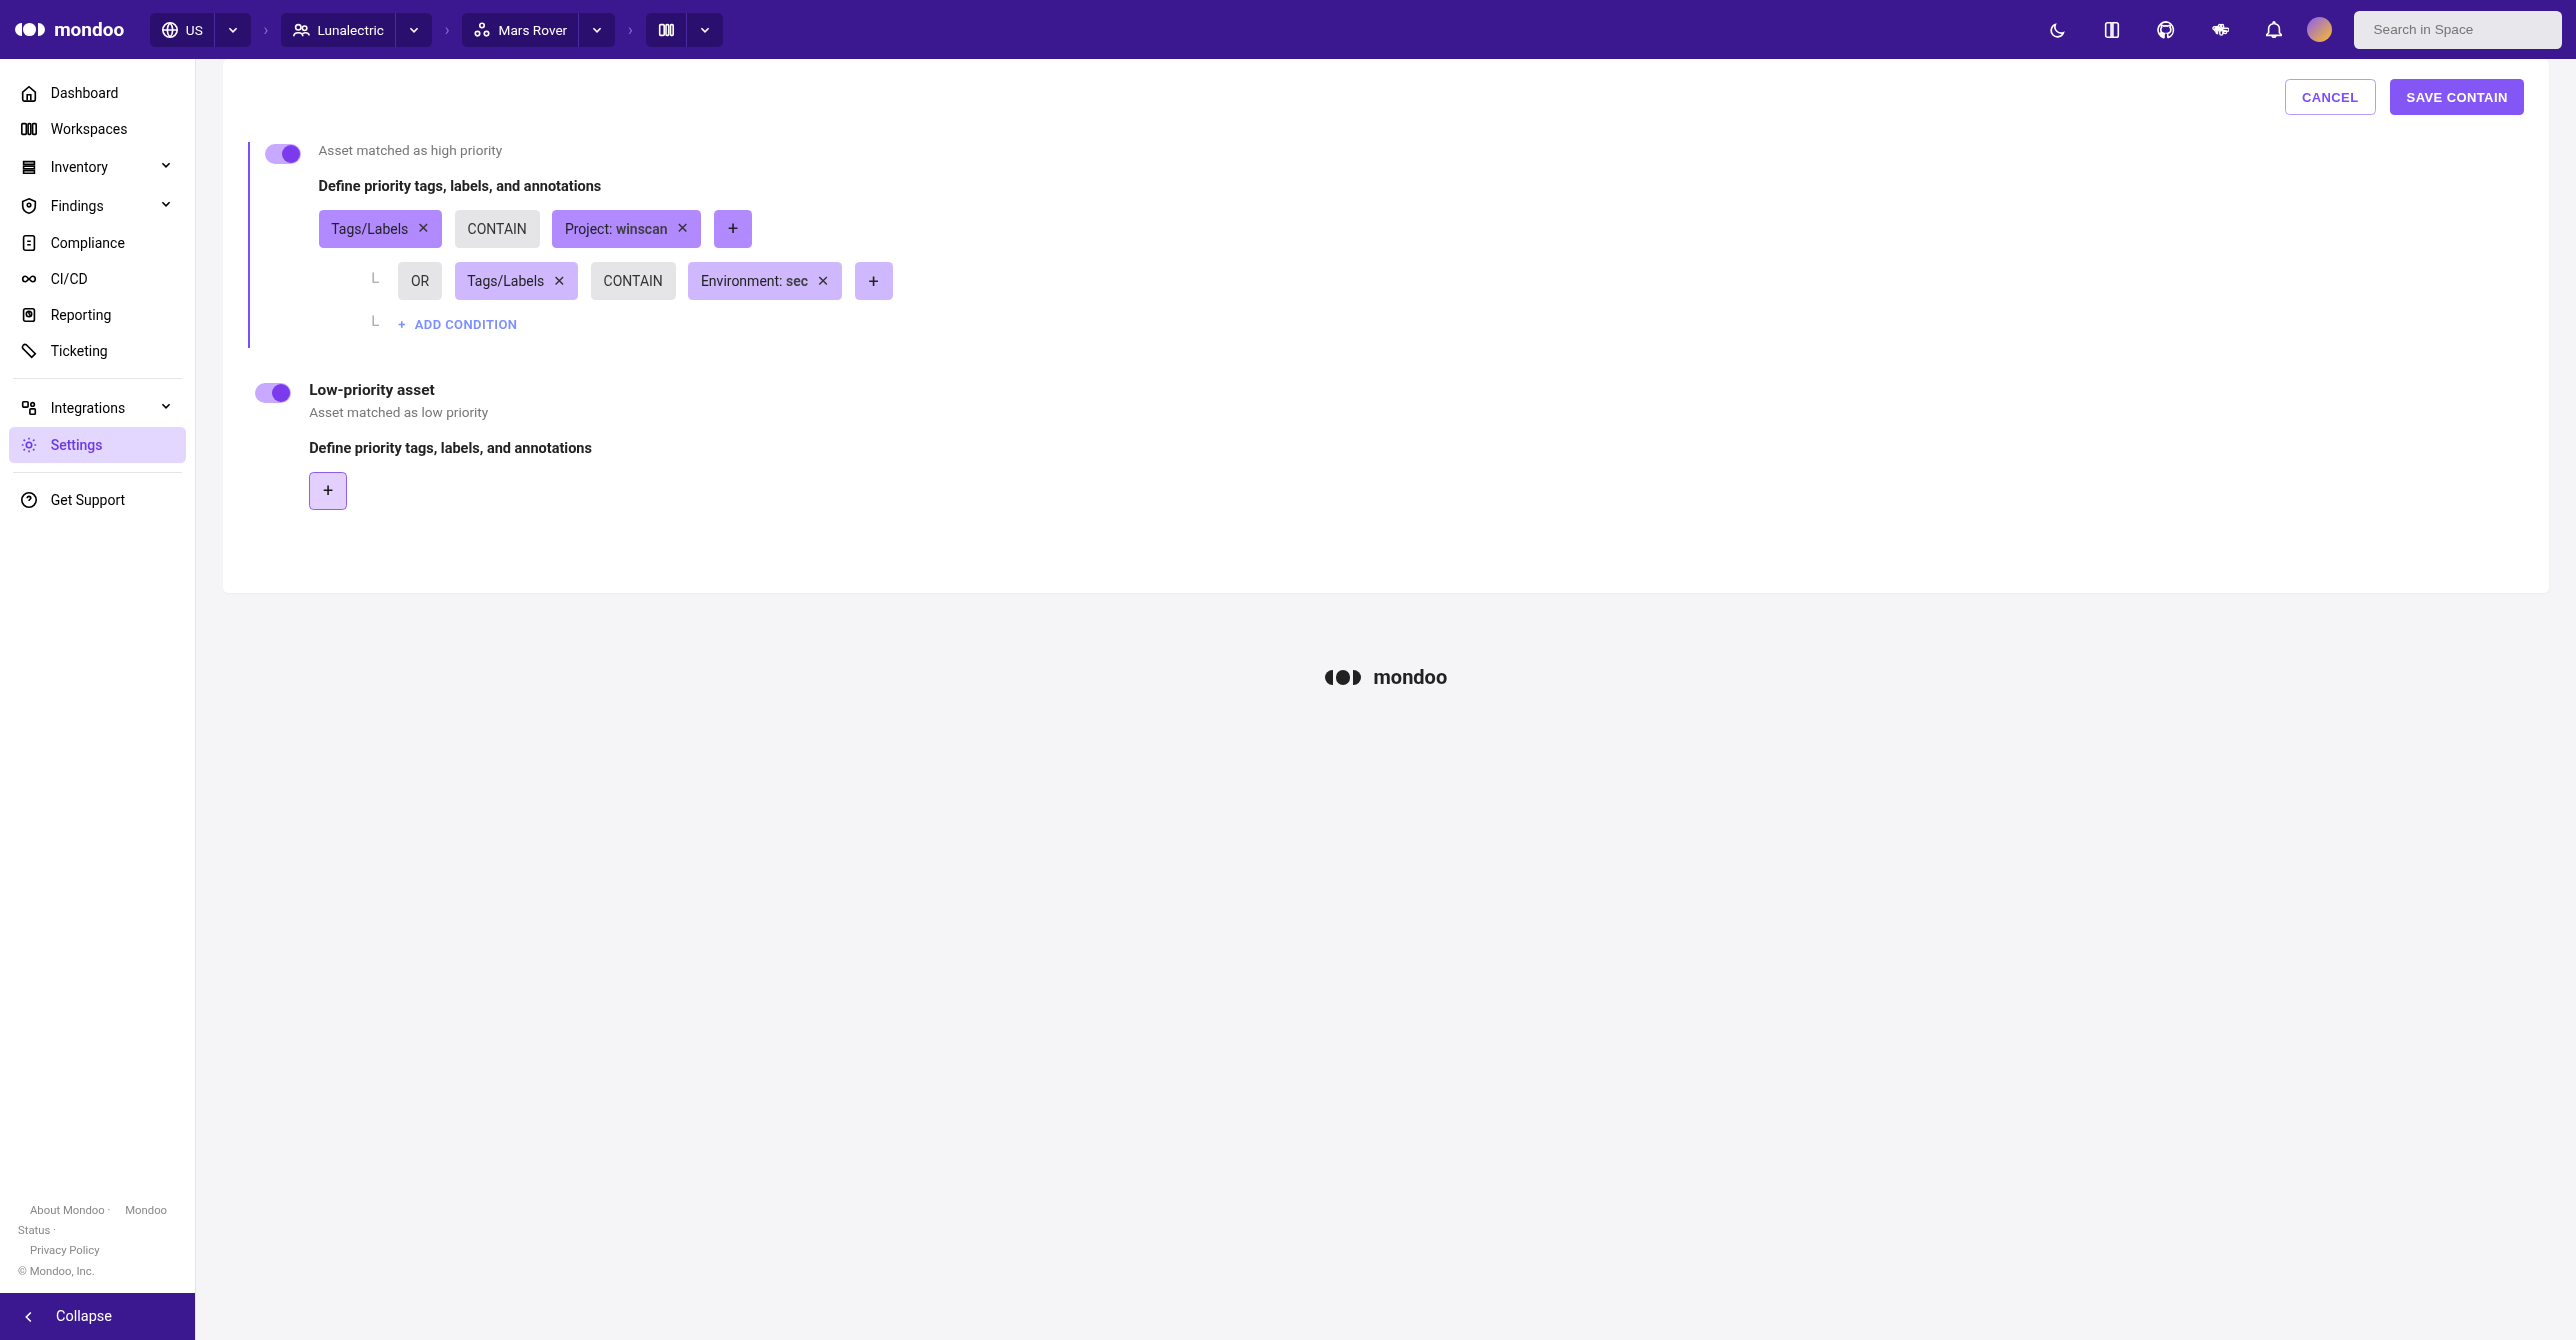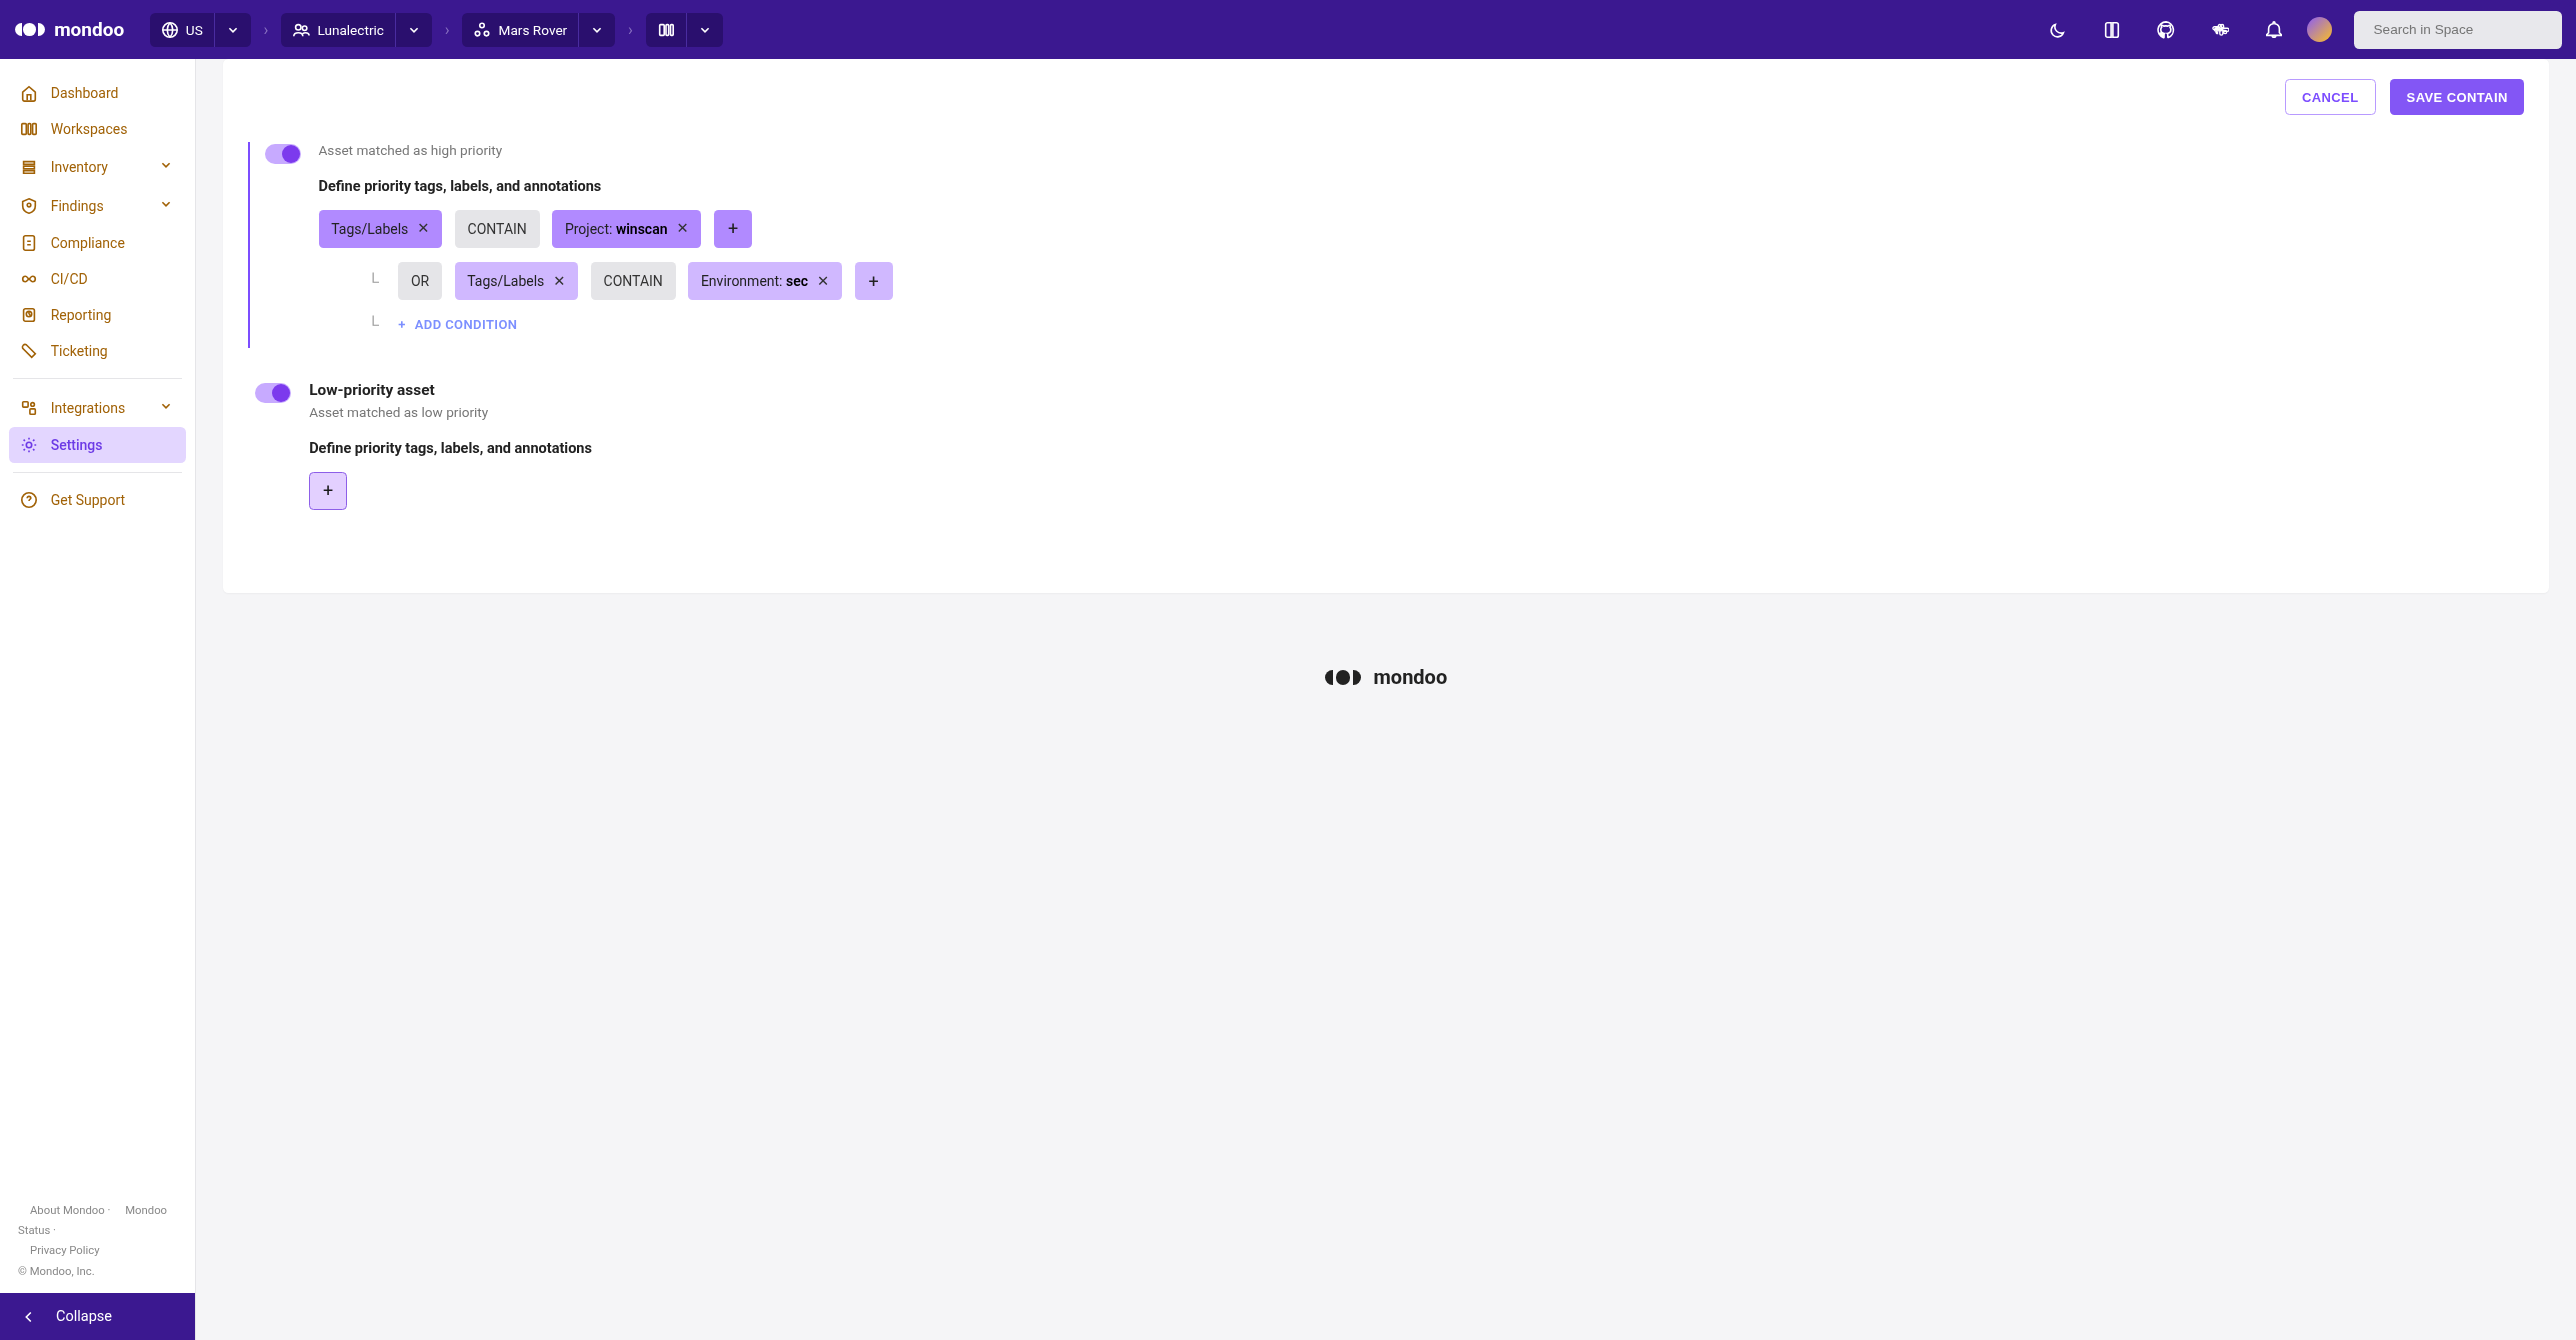--- a/index.html
+++ b/index.html
@@ -21,21 +21,21 @@
     .header-spacer { flex: 1; }
     .header-icon { width: 25px; height: 25px; display: flex; align-items: center; justify-content: center; color: white; cursor: pointer; margin: 0 9px; }
     .avatar { width: 25px; height: 25px; background: linear-gradient(135deg, #8b5cf6, #fbbf24); border-radius: 50%; }
     .search-box { background: #e8e8ec; border-radius: 5.4px; height: 38px; width: 208px; display: flex; align-items: center; padding: 0 11px; gap: 7.2px; margin-left: 11px; }
     .search-box input { border: none; background: transparent; font-size: 13.6px; outline: none; flex: 1; color: #555; }
     
     
     .layout { display: flex; }
     .sidebar { width: 196px; background: white; height: calc(100vh - 59px); display: flex; flex-direction: column; border-right: 0.9px solid #e5e5e8; }
     .nav { padding: 16.3px 9px 0; flex: 1; }
-    .nav-item { display: flex; align-items: center; gap: 12.7px; padding: 9px 11px; color: #a16207; font-size: 14px; cursor: pointer; border-radius: 5.4px; }
+    .nav-item { display: flex; align-items: center; gap: 12.7px; padding: 9px 11px; color: #000000; font-size: 14px; cursor: pointer; border-radius: 5.4px; }
     .nav-item.active { background: #e3d6ff; color: #6d3be6; font-weight: 500; }
     .nav-item .icn { width: 18px; height: 18px; display: flex; align-items: center; justify-content: center; }
     .nav-item .chev { margin-left: auto; }
     .nav-divider { height: 0.9px; background: #e5e5e8; margin: 9px 3.6px; }
     
     .sidebar-footer { padding: 11px 18px; font-size: 11.3px; color: #888; line-height: 1.8; }
     .sidebar-footer a { color: #888; text-decoration: none; margin-left: 12px; }
     .collapse-bar { background: #3b1890; color: white; height: 47px; display: flex; align-items: center; padding: 0 20px; gap: 18px; font-size: 14.5px; cursor: pointer; }
     
     
@@ -55,21 +55,21 @@
     .section-title { font-size: 15.4px; font-weight: 700; color: #222; margin-bottom: 5.4px; }
     .section-sub { font-size: 13.6px; color: #777; margin-bottom: 20px; }
     .section-heading { font-size: 14.5px; font-weight: 700; color: #222; margin-bottom: 14.5px; }
     
     .chip-row { display: flex; align-items: center; gap: 12.7px; flex-wrap: wrap; margin-bottom: 14.5px; }
     .chip { height: 38px; padding: 0 12.7px; border-radius: 4.5px; display: flex; align-items: center; gap: 9px; font-size: 14px; }
     .chip-purple { background: #b18aff; color: #222; }
     .chip-light { background: #d0b8ff; color: #222; }
     .chip-gray { background: #e5e5e8; color: #333; text-align: right; }
     .chip .x { cursor: pointer; font-size: 14.5px; color: #333; }
-    .chip-val { color: #000000; font-weight: 600; }
+    .chip-val { color: #404040; font-weight: 600; }
     .chip-sq { width: 38px; justify-content: center; font-size: 18px; font-weight: 400; }
     .chip-sq.outline { background: #e3d0ff; border: 0.9px solid #8d5fe8; }
     
     .indent-row { display: flex; align-items: center; gap: 12.7px; margin-left: 49px; margin-bottom: 14.5px; }
     .indent-icon { color: #999; font-size: 16.3px; width: 18px; }
     .add-cond { display: flex; align-items: center; gap: 9px; color: #7c8fff; font-size: 13px; font-weight: 600; letter-spacing: 0.4px; cursor: pointer; }
     
     .footer-logo { display: flex; justify-content: center; align-items: center; gap: 12.7px; margin-top: 72px; color: #222; font-weight: 700; font-size: 20px; }
     .footer-logo .dots { display: flex; gap: 2.7px; }
     .footer-logo .dots span { width: 14.5px; height: 14.5px; background: #222; border-radius: 50%; }

